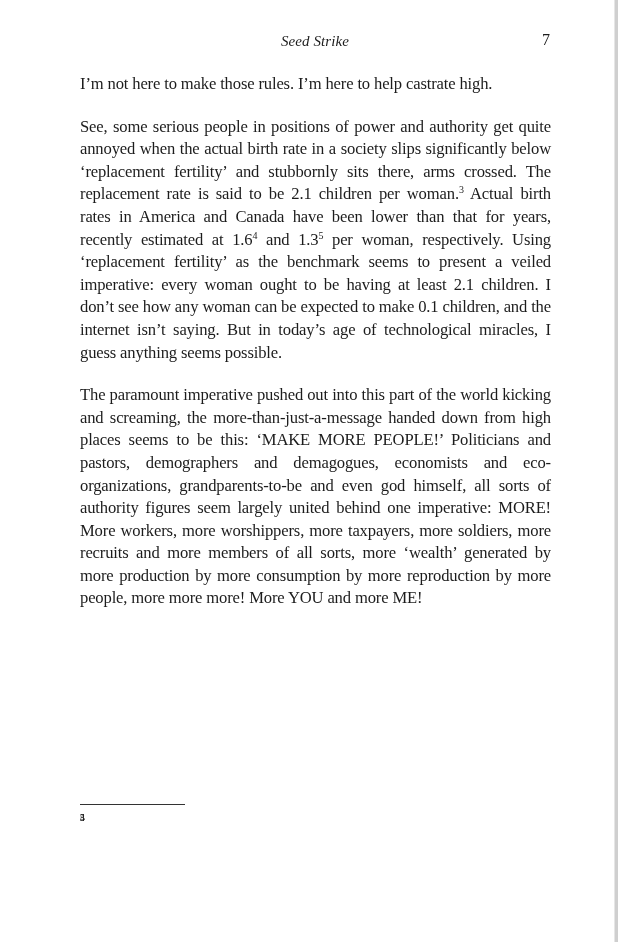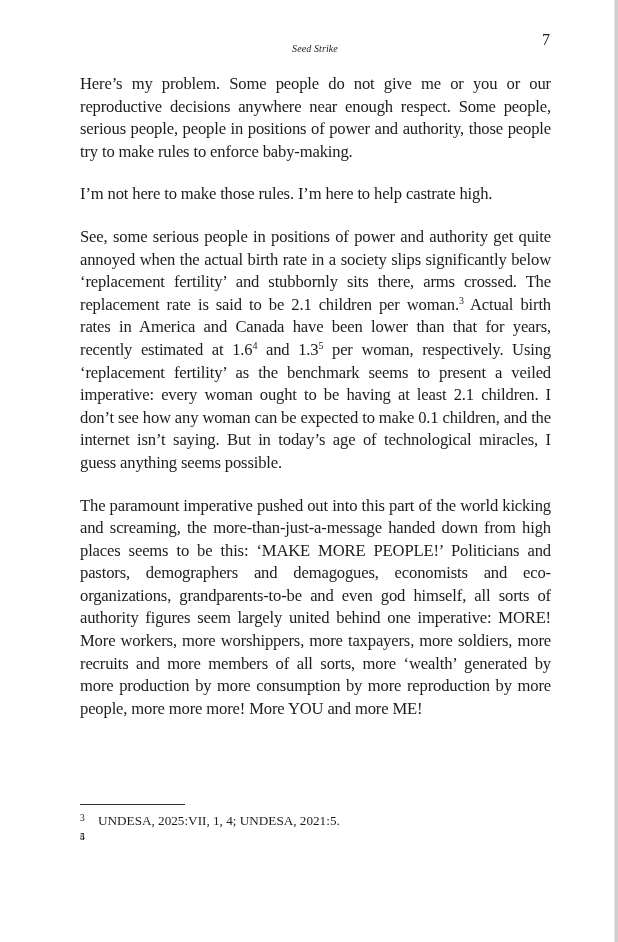--- a/index.html
+++ b/index.html
@@ -7,21 +7,21 @@
     width: 618px; height: 942px; background: #ffffff; position: relative; overflow: hidden;
     font-family: "Liberation Serif", "DejaVu Serif", serif; color: #1c1c1c;
   }
   .edge { position: absolute; left: 615px; top: 0; width: 3px; height: 942px; background: #cfcfcf; }
   .edge-inner { position: absolute; left: 614px; top: 0; width: 1px; height: 942px; background: #e6e6e6; }
   .running-head {
     position: absolute; top: 31px; left: 80px; width: 470px; height: 20px;
   }
   .running-title {
     position: absolute; left: 0; right: 0; text-align: center;
-    font-style: italic; font-size: 10px; top: 12px; letter-spacing: 0.1px;
+    font-style: italic; font-size: 15px; top: 2px; letter-spacing: 0.1px;
   }
   .page-num { position: absolute; right: 0; top: 0; font-size: 16px; }
   .body-text {
     position: absolute; left: 80px; top: 73px; width: 471px;
     font-size: 16.6px; line-height: 22.6px; text-align: justify;
     letter-spacing: -0.15px;
   }
   .body-text p { margin: 0 0 20px 0; }
   .body-text sup, .fn sup { font-size: 10px; line-height: 0; vertical-align: 6px; }
   .fn-rule { position: absolute; left: 80px; top: 804px; width: 105px; height: 1px; background: #333; }
@@ -34,24 +34,23 @@
 
 <div class="edge-inner"></div>
 <div class="edge"></div>
 
 <div class="running-head">
   <div class="running-title">Seed Strike</div>
   <div class="page-num">7</div>
 </div>
 
 <div class="body-text" id="body-text">
-    <p><span>Here’s my problem. Some people do not give me or you or our reproductive decisions anywhere near enough respect. Some people, serious people, people in positions of power and authority, those people try to make rules to enforce baby-making.</span></p>
     <p><span>I’m not here to make those rules. I’m here to help castrate high.</span></p>
     <p><span>See, some serious people in positions of power and authority get quite annoyed when the actual birth rate in a society slips significantly below ‘replacement fertility’ and stubbornly sits there, arms crossed. The replacement rate is said to be 2.1 children per woman.</span><sup>3</sup><span> Actual birth rates in America and Canada have been lower than that for years, recently estimated at 1.6</span><sup>4</sup><span> and 1.3</span><sup>5</sup><span> per woman, respectively. Using ‘replacement fertility’ as the benchmark seems to present a veiled imperative: every woman ought to be having at least 2.1 children. I don’t see how any woman can be expected to make 0.1 children, and the internet isn’t saying. But in today’s age of technological miracles, I guess anything seems possible.</span></p>
     <p><span>The paramount imperative pushed out into this part of the world kicking and screaming, the more-than-just-a-message handed down from high places seems to be this: ‘MAKE MORE PEOPLE!’ Politicians and pastors, demographers and demagogues, economists and eco-organizations, grandparents-to-be and even god himself, all sorts of authority figures seem largely united behind one imperative: MORE! More workers, more worshippers, more taxpayers, more soldiers, more recruits and more members of all sorts, more ‘wealth’ generated by more production by more consumption by more reproduction by more people, more more more! More YOU and more ME!</span></p>
   </div>
 
 <div class="fn-rule"></div>
 <div class="footnotes" id="footnotes">
-    <div class="fn"><span class="fn-mark">3</span><span>UNDESA, 2025:VII, 1, 4; UNDESA, 2021:5.</span></div>
+    <div class="fn"><span class="fn-mark">3</span></div>
     <div class="fn"><span class="fn-mark">4</span></div>
     <div class="fn"><span class="fn-mark">5</span></div>
   </div>
 
 </body></html>

